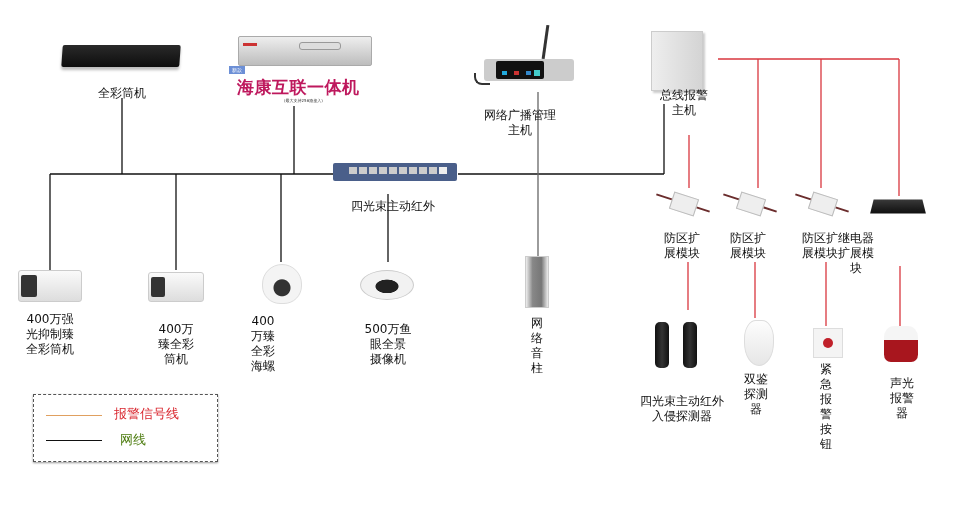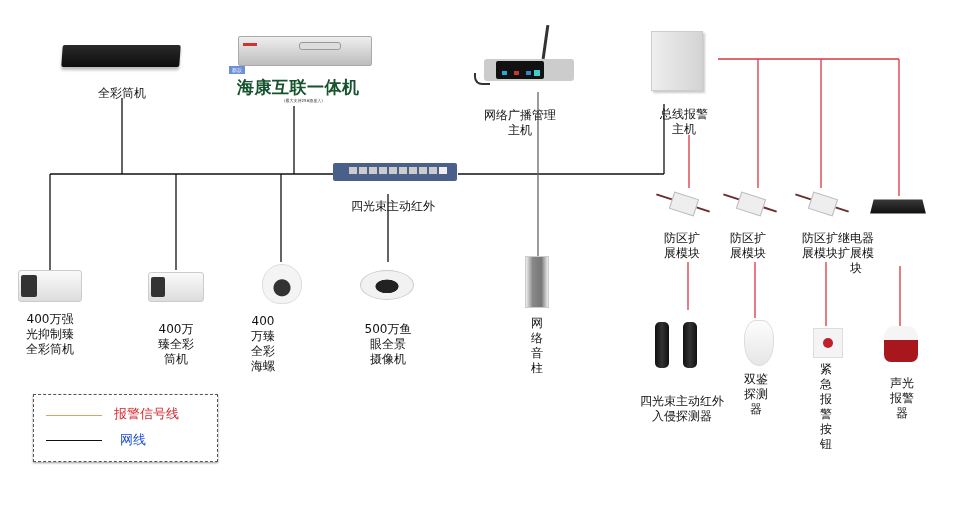--- a/index.html
+++ b/index.html
@@ -1,20 +1,20 @@
 <!DOCTYPE html>
 <html><head>
 <meta charset="utf-8">
 <style>
   html,body{margin:0;padding:0;background:#fff;}
   body{width:964px;height:506px;position:relative;overflow:hidden;font-family:"DejaVu Sans","Liberation Sans",sans-serif;color:#111;}
   #wires{position:absolute;left:0;top:0;}
   .lbl{position:absolute;font-size:12px;line-height:15px;text-align:center;color:#111;white-space:pre;}
   .dev{position:absolute;}
-  .title-big{position:absolute;font-size:17px;font-weight:bold;letter-spacing:0.5px;color:#14532d;}
+  .title-big{position:absolute;font-size:17px;font-weight:bold;letter-spacing:0.5px;color:#be185d;}
   .tiny{position:absolute;font-size:4px;color:#333;}
   .badge{position:absolute;background:#6c8fd6;color:#fff;font-size:5px;padding:1px 3px;}
   .legend{position:absolute;left:33px;top:394px;width:183px;height:66px;border:1px dashed #555;box-shadow:0 1px 2px #999;background:#fff;}
   .legend .line{position:absolute;height:1px;}
   .legend .txt{position:absolute;font-size:13px;}
 </style>
 </head>
 <body>
 
 <svg id="wires" width="964" height="506">
@@ -69,21 +69,21 @@
     </div>
   </div>
   <div style="position:absolute;left:0;top:48px;width:14px;height:10px;border:2px solid #333;border-top:none;border-right:none;border-radius:0 0 0 8px;"></div>
 </div>
 <div class="lbl" style="left:474px;top:94px;width:92px;margin-top:14px;">网络广播管理
 主机</div>
 
 <div class="dev" style="left:651px;top:31px;width:52px;height:60px;">
   <div style="position:absolute;left:0;top:0;width:50px;height:58px;background:linear-gradient(90deg,#eee,#d4d4d4);border:1px solid #ccc;box-shadow:2px 2px 2px #ccc;"></div>
 </div>
-<div class="lbl" style="left:652px;top:107px;width:64px;">总线报警
+<div class="lbl" style="left:652px;top:88px;width:64px;">总线报警
 主机</div>
 
 <div class="dev" style="left:333px;top:163px;width:126px;height:20px;">
   <div style="position:absolute;left:0;top:0;width:124px;height:18px;background:#4a5f8a;border-radius:2px;display:flex;gap:2px;padding:4px 0 0 16px;box-sizing:border-box;">
     <span style="width:8px;height:7px;background:#ccc;"></span>
       <span style="width:8px;height:7px;background:#ccc;"></span>
       <span style="width:8px;height:7px;background:#ccc;"></span>
       <span style="width:8px;height:7px;background:#ccc;"></span>
       <span style="width:8px;height:7px;background:#ccc;"></span>
       <span style="width:8px;height:7px;background:#ccc;"></span>
@@ -194,14 +194,14 @@
   <div style="position:absolute;left:2px;top:0;width:34px;height:36px;background:linear-gradient(#f5f5f5 0 40%,#a8161e 40%);border-radius:30% 30% 20% 20%;"></div>
 </div>
 <div class="lbl" style="left:882px;top:376px;width:40px;">声光
 报警
 器</div>
 
 <div class="legend">
   <div class="line" style="left:12px;top:20px;width:56px;background:#e0a060;"></div>
   <div class="txt" style="left:80px;top:10px;color:#d9262e;">报警信号线</div>
   <div class="line" style="left:12px;top:45px;width:56px;background:#111;"></div>
-  <div class="txt" style="left:86px;top:36px;color:#1d4ed8;">网线</div>
+  <div class="txt" style="left:86px;top:36px;color:#4d7c0f;">网线</div>
 </div>
 
 </body></html>

